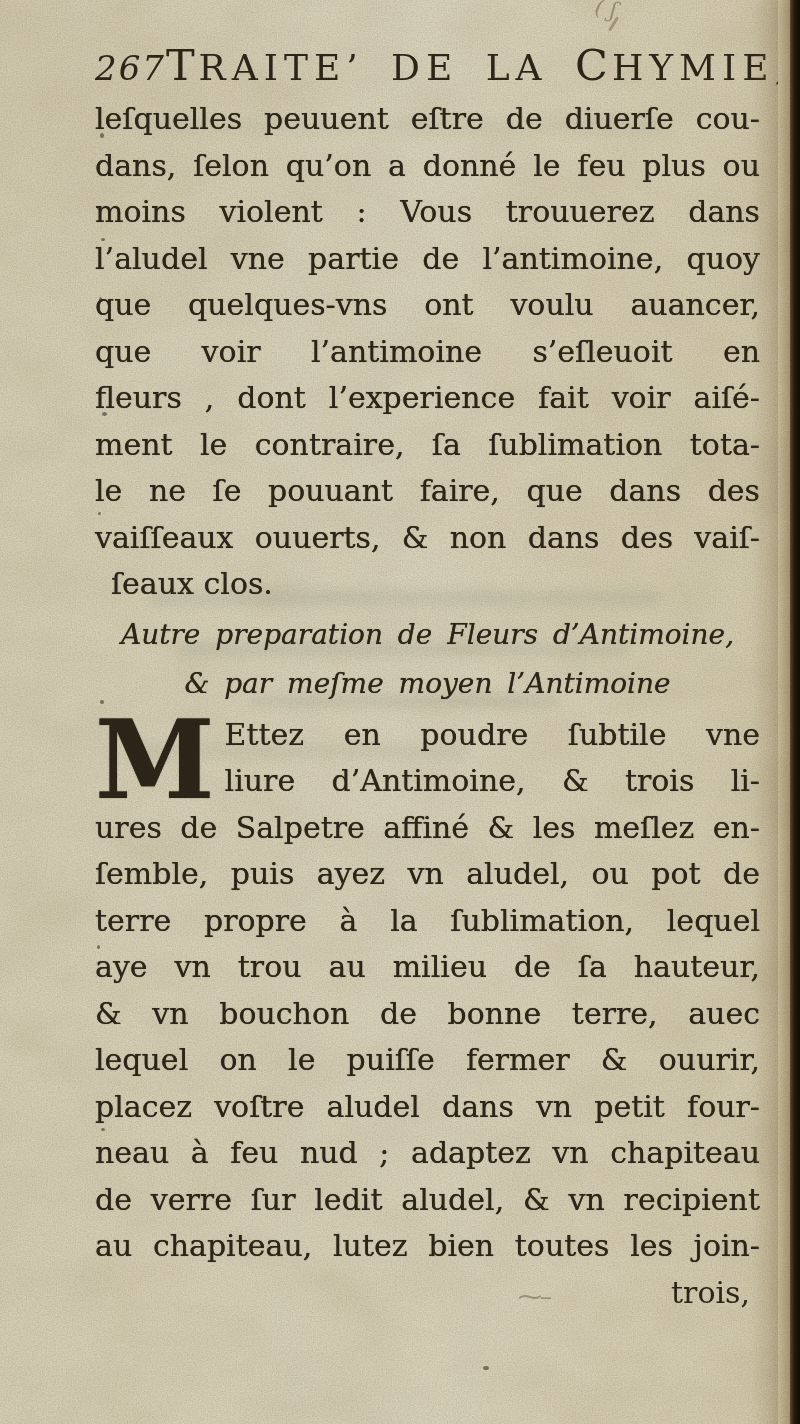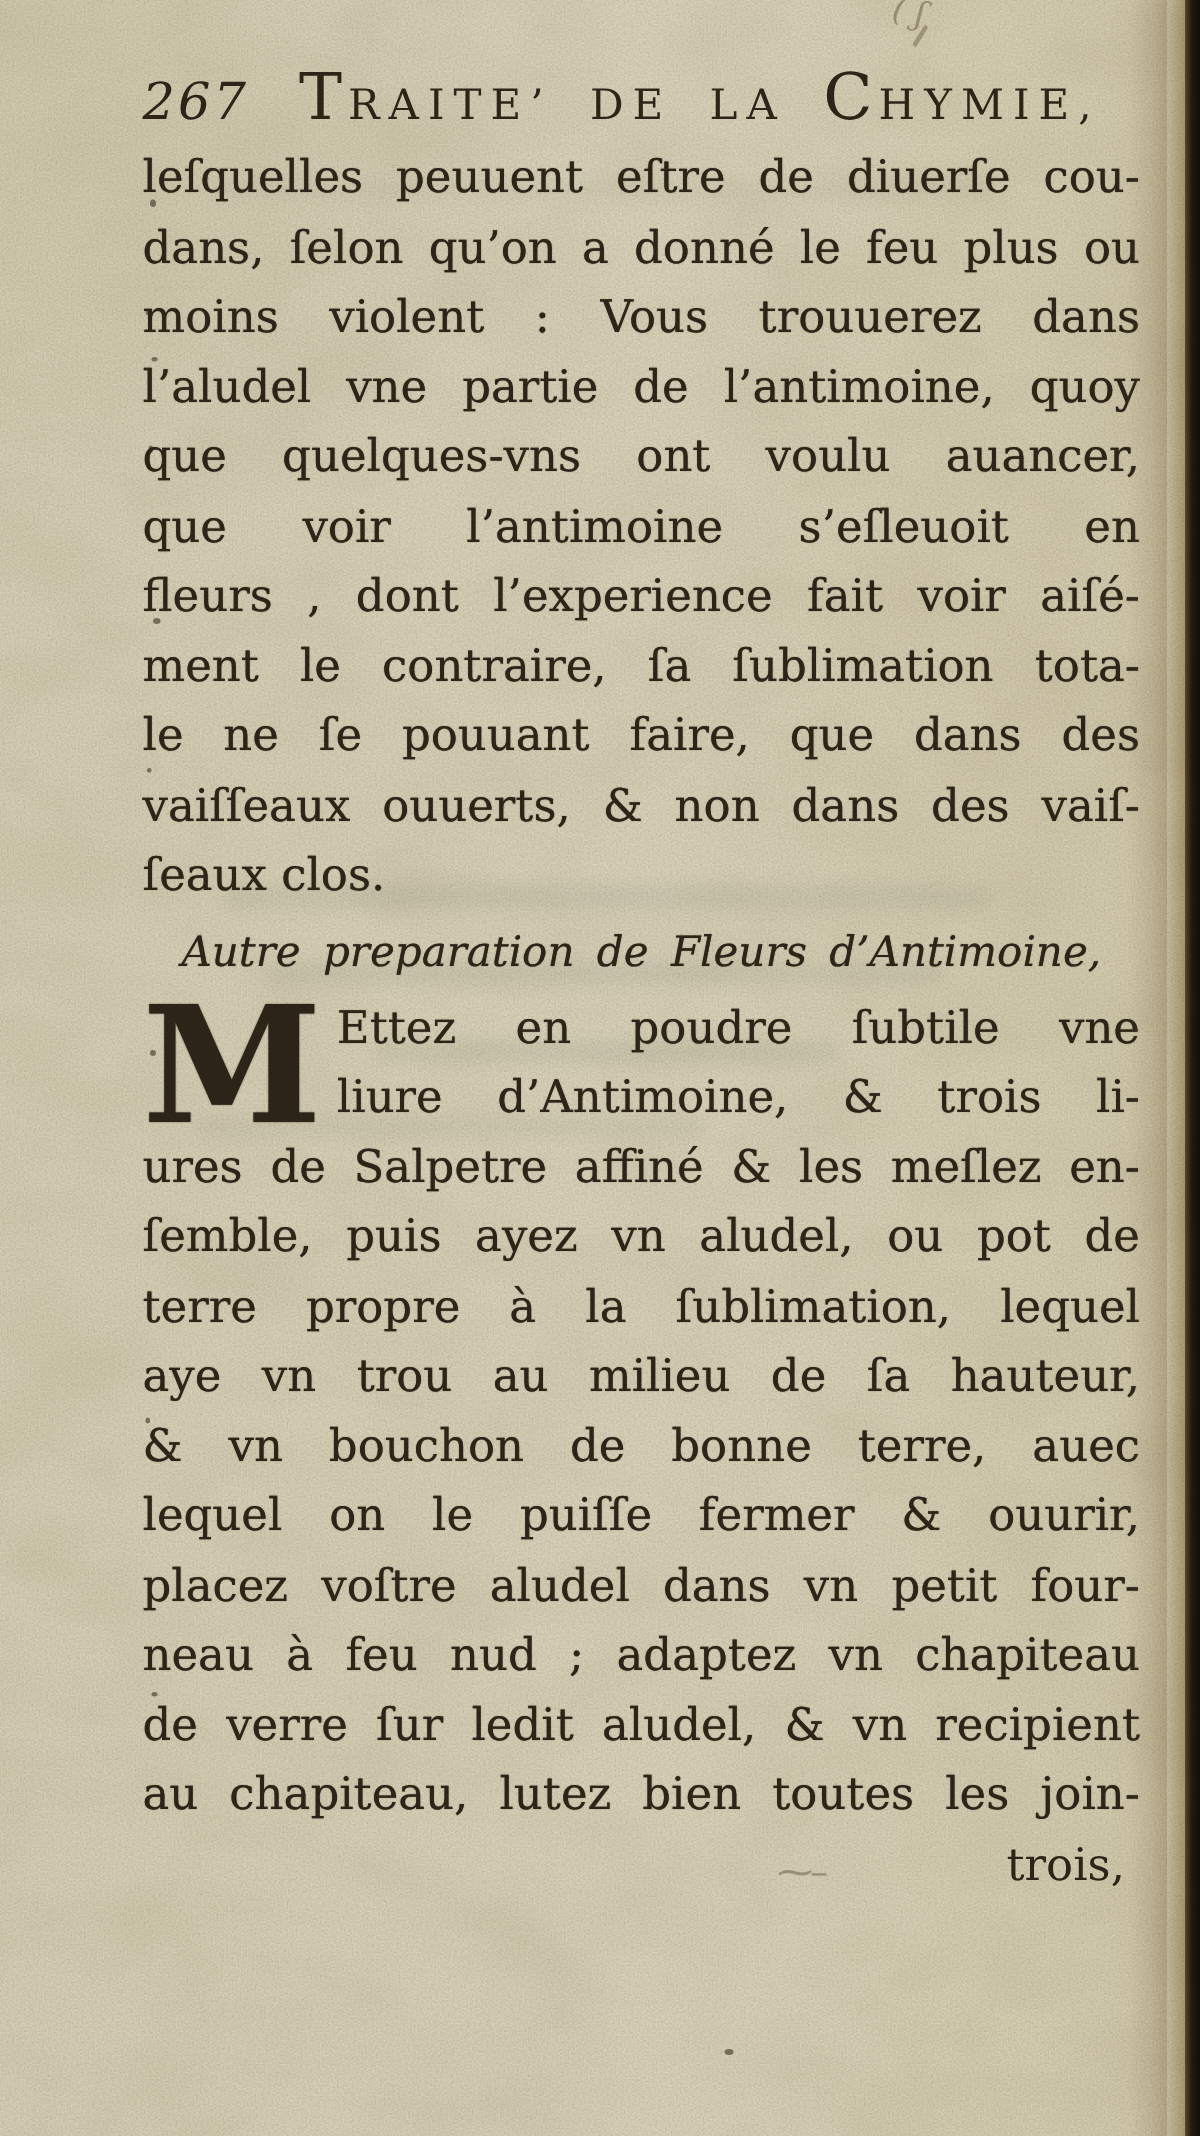--- a/index.html
+++ b/index.html
@@ -39,28 +39,28 @@
     transform:rotate(12deg);font-style:italic;}
   .corner-slash{position:absolute;left:612px;top:16px;width:3px;height:16px;
     background:rgba(95,82,58,.40);transform:rotate(32deg);border-radius:2px;}
 
   .content{position:absolute;left:95px;top:40px;width:665px;}
 
   .running-head{display:flex;align-items:baseline;white-space:nowrap;margin-bottom:6px;}
   .pagenum{font-size:34px;font-style:italic;width:78px;letter-spacing:2px;}
   .head-title{flex:1;text-align:center;letter-spacing:0;}
   .head-cap{font-size:43px;letter-spacing:4px;}
-  .head-sc{font-size:28px;letter-spacing:6px;word-spacing:10px;}
+  .head-sc{font-size:36px;letter-spacing:6px;word-spacing:10px;}
 
   .line{
     font-size:30px;line-height:46.5px;
     text-align:justify;text-align-last:justify;
     text-shadow:0 0 .7px rgba(46,38,25,.8);
   }
-  .line.no-stretch{text-align:left;text-align-last:left;}
+  .line.no-stretch{text-align:left;text-align-last:left;margin-left:16px;}
 
   .heading{font-style:italic;margin-top:2px;margin-bottom:4px;}
   .heading .line{font-size:28px;line-height:49px;text-align:center;text-align-last:center;word-spacing:6px;}
 
   .para2{margin-top:2px;}
   .drop-cap{
     float:left;height:92px;line-height:96px;font-size:108px;
     padding-right:10px;font-weight:bold;text-shadow:0 0 1px rgba(46,38,25,.9);
   }
   .catchword-row{position:relative;font-size:30px;line-height:46.5px;text-align:right;padding-right:10px;}
@@ -109,20 +109,21 @@
       <div class="line">que voir l’antimoine s’eſleuoit en</div>
       <div class="line">fleurs , dont l’experience fait voir aiſé-</div>
       <div class="line">ment le contraire, ſa ſublimation tota-</div>
       <div class="line">le ne ſe pouuant faire, que dans des</div>
       <div class="line">vaiſſeaux ouuerts, &amp; non dans des vaiſ-</div>
       <div class="line no-stretch">ſeaux clos.</div>
     </div>
 
     <div class="heading">
       <div class="line">Autre preparation de Fleurs d’Antimoine,</div>
+      <div class="line">&amp; par meſme moyen l’Antimoine</div>
     </div>
 
     <div class="para2">
       <span class="drop-cap">M</span>
       <div class="line">Ettez en poudre ſubtile vne</div>
       <div class="line">liure d’Antimoine, &amp; trois li-</div>
       <div class="line">ures de Salpetre affiné &amp; les meſlez en-</div>
       <div class="line">ſemble, puis ayez vn aludel, ou pot de</div>
       <div class="line">terre propre à la ſublimation, lequel</div>
       <div class="line">aye vn trou au milieu de ſa hauteur,</div>

